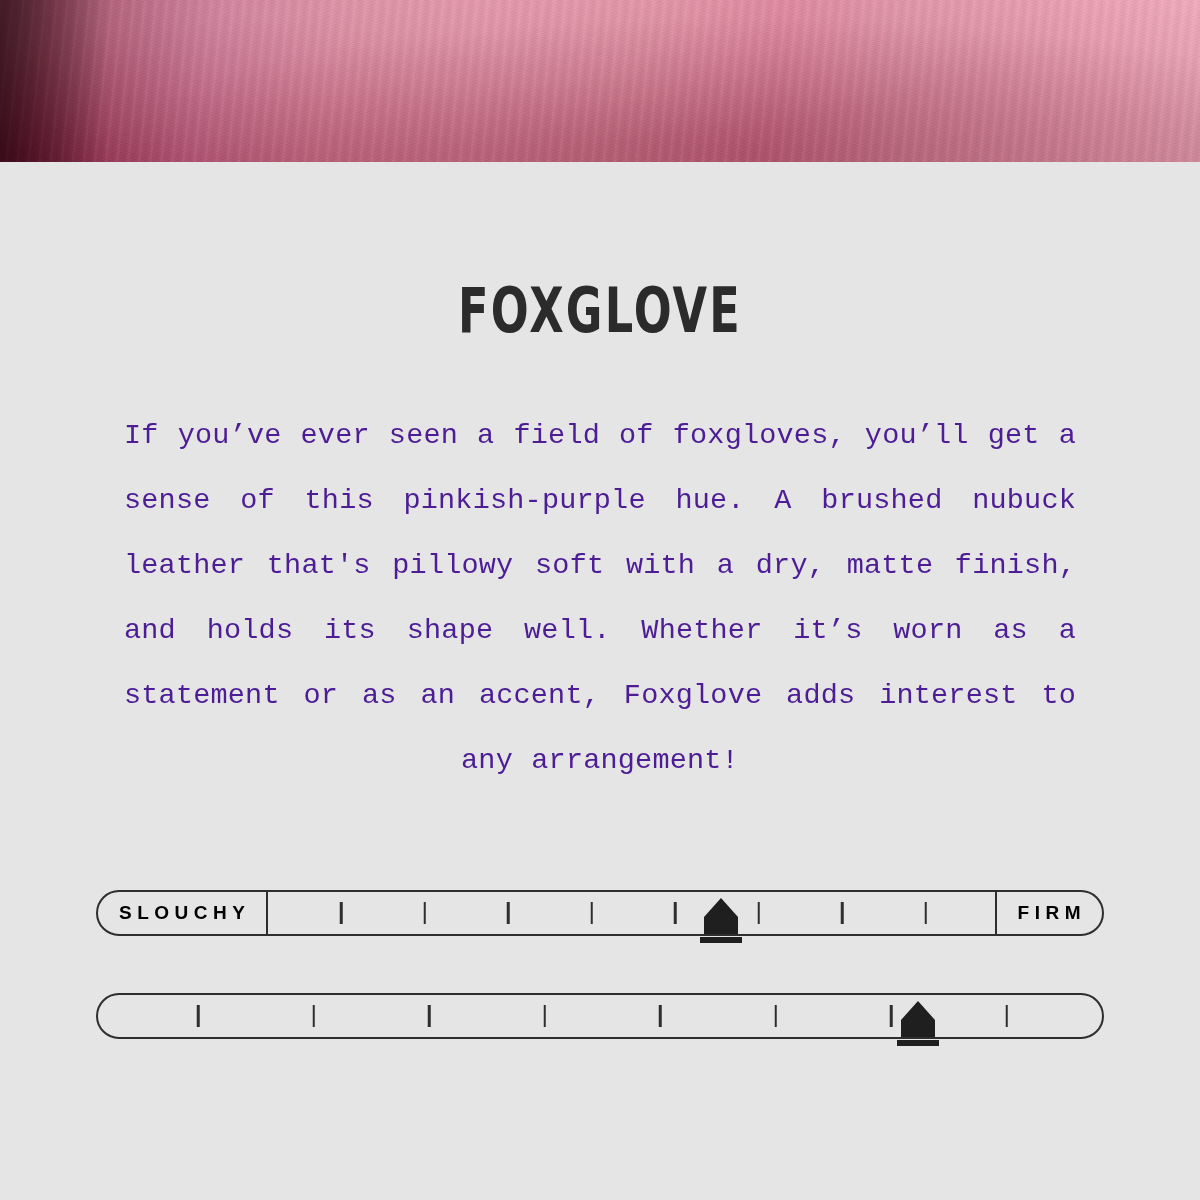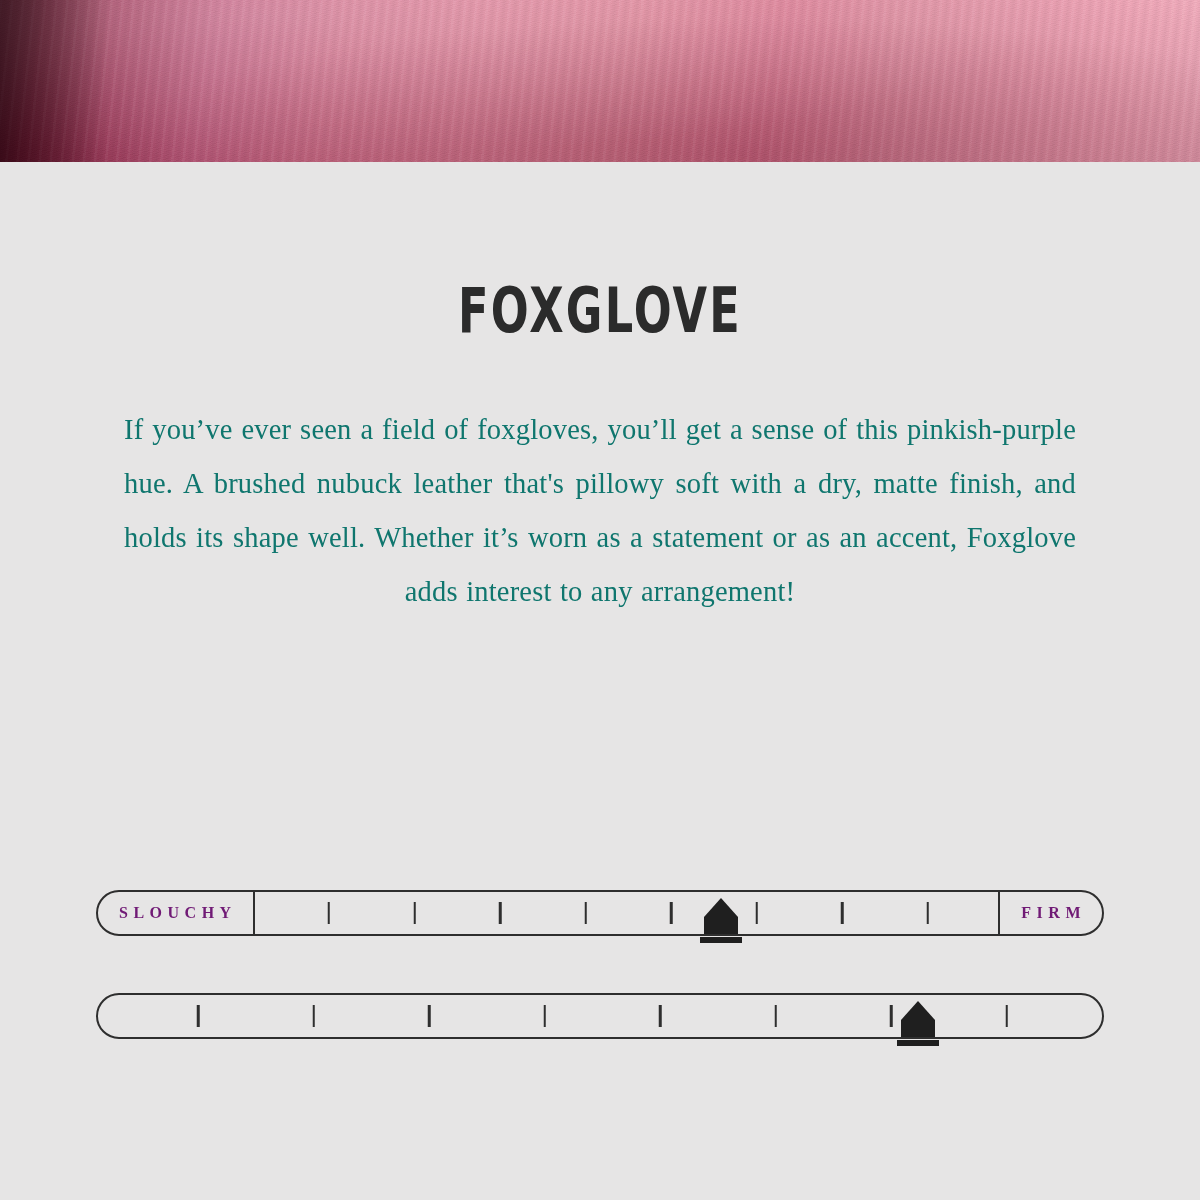--- a/index.html
+++ b/index.html
@@ -96,25 +96,25 @@
     color: #2b2b2b;
     transform: scaleX(0.72);
     transform-origin: center;
   }
   .desc {
     margin: 0 auto;
     padding-top: 56px;
     width: 952px;
     text-align: justify;
     text-align-last: center;
-    font-family: Liberation Serif, serif;
+    font-family: Liberation Mono, monospace;
     font-weight: 400;
     font-size: 28.5px;
-    line-height: 54px;
-    color: #0f766e;
+    line-height: 65px;
+    color: #4c1d95;
     letter-spacing: 0.2px;
     word-spacing: 1px;
   }
 
   
   .sliders {
     position: absolute;
     left: 0;
     right: 0;
     top: 890px;
@@ -132,25 +132,25 @@
     border: 2.5px solid #2e2e2e;
     border-radius: 25px;
     display: flex;
     align-items: stretch;
     background: transparent;
   }
   .cap {
     display: flex;
     align-items: center;
     justify-content: center;
-    font-family: Liberation Serif, serif;
+    font-family: Liberation Sans, sans-serif;
     font-weight: 700;
-    font-size: 16px;
+    font-size: 19px;
     letter-spacing: 5.5px;
-    color: #701a75;
+    color: #000000;
     padding: 0 16px 0 21px;
     white-space: nowrap;
   }
   .cap.left {
     border-right: 2.5px solid #2e2e2e;
   }
   .cap.right {
     border-left: 2.5px solid #2e2e2e;
     padding: 0 16px 0 21px;
     text-align: right;

